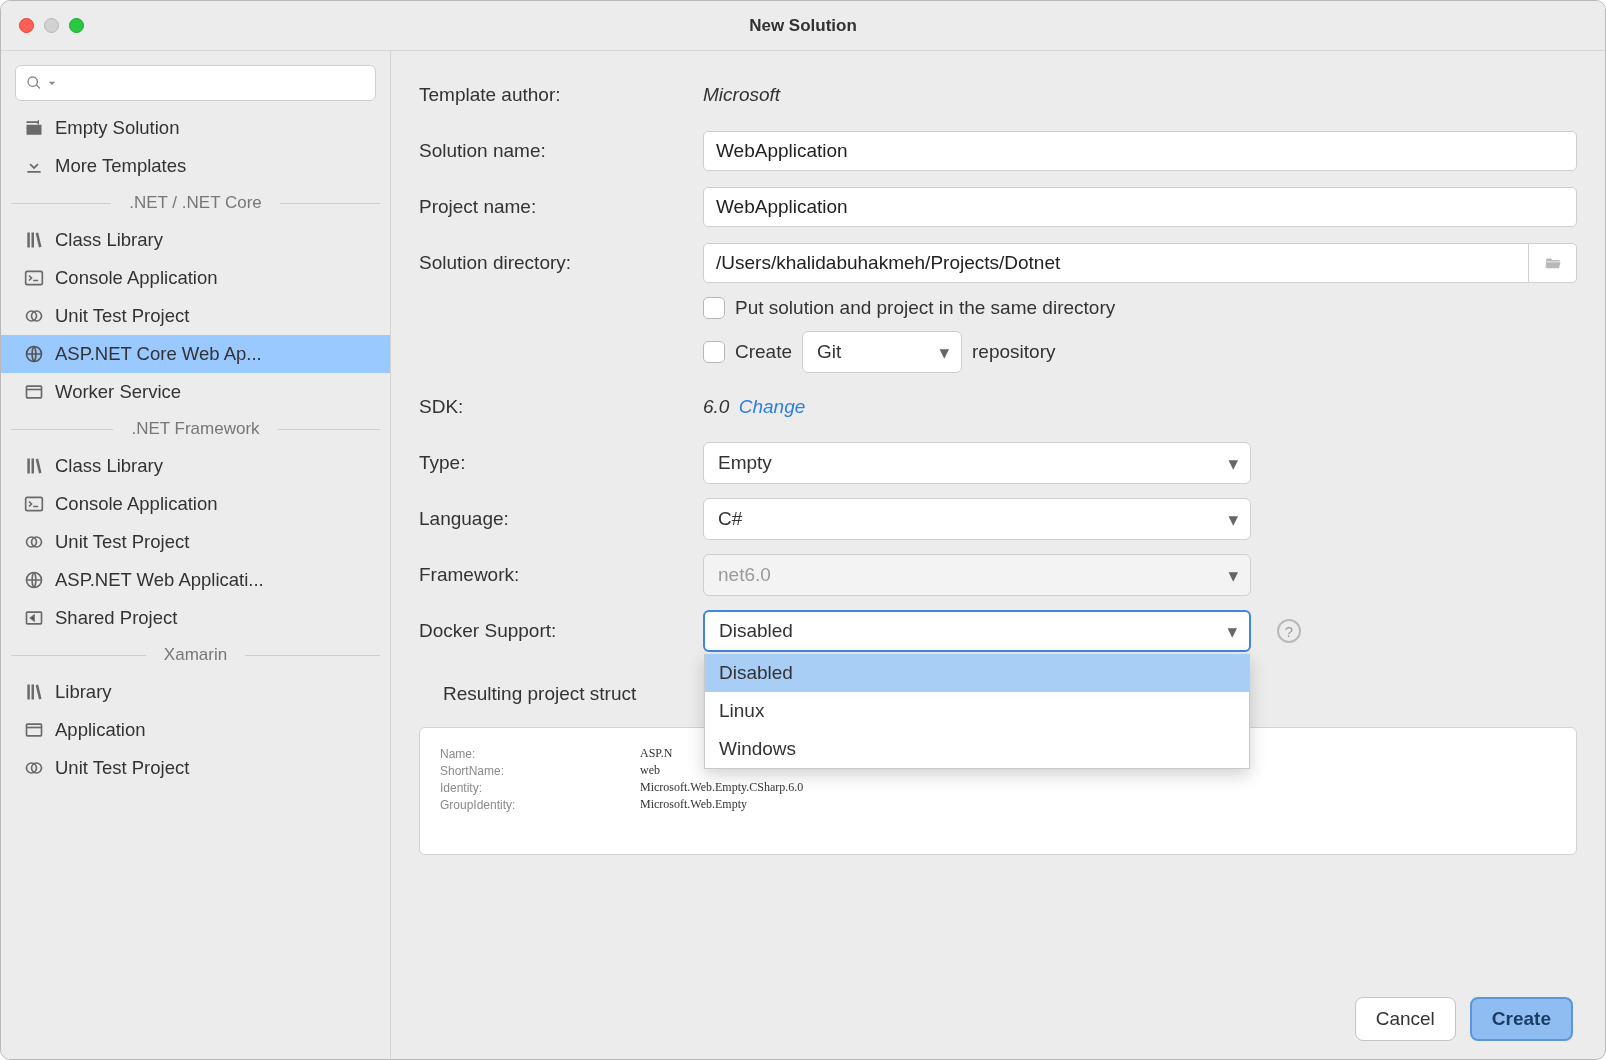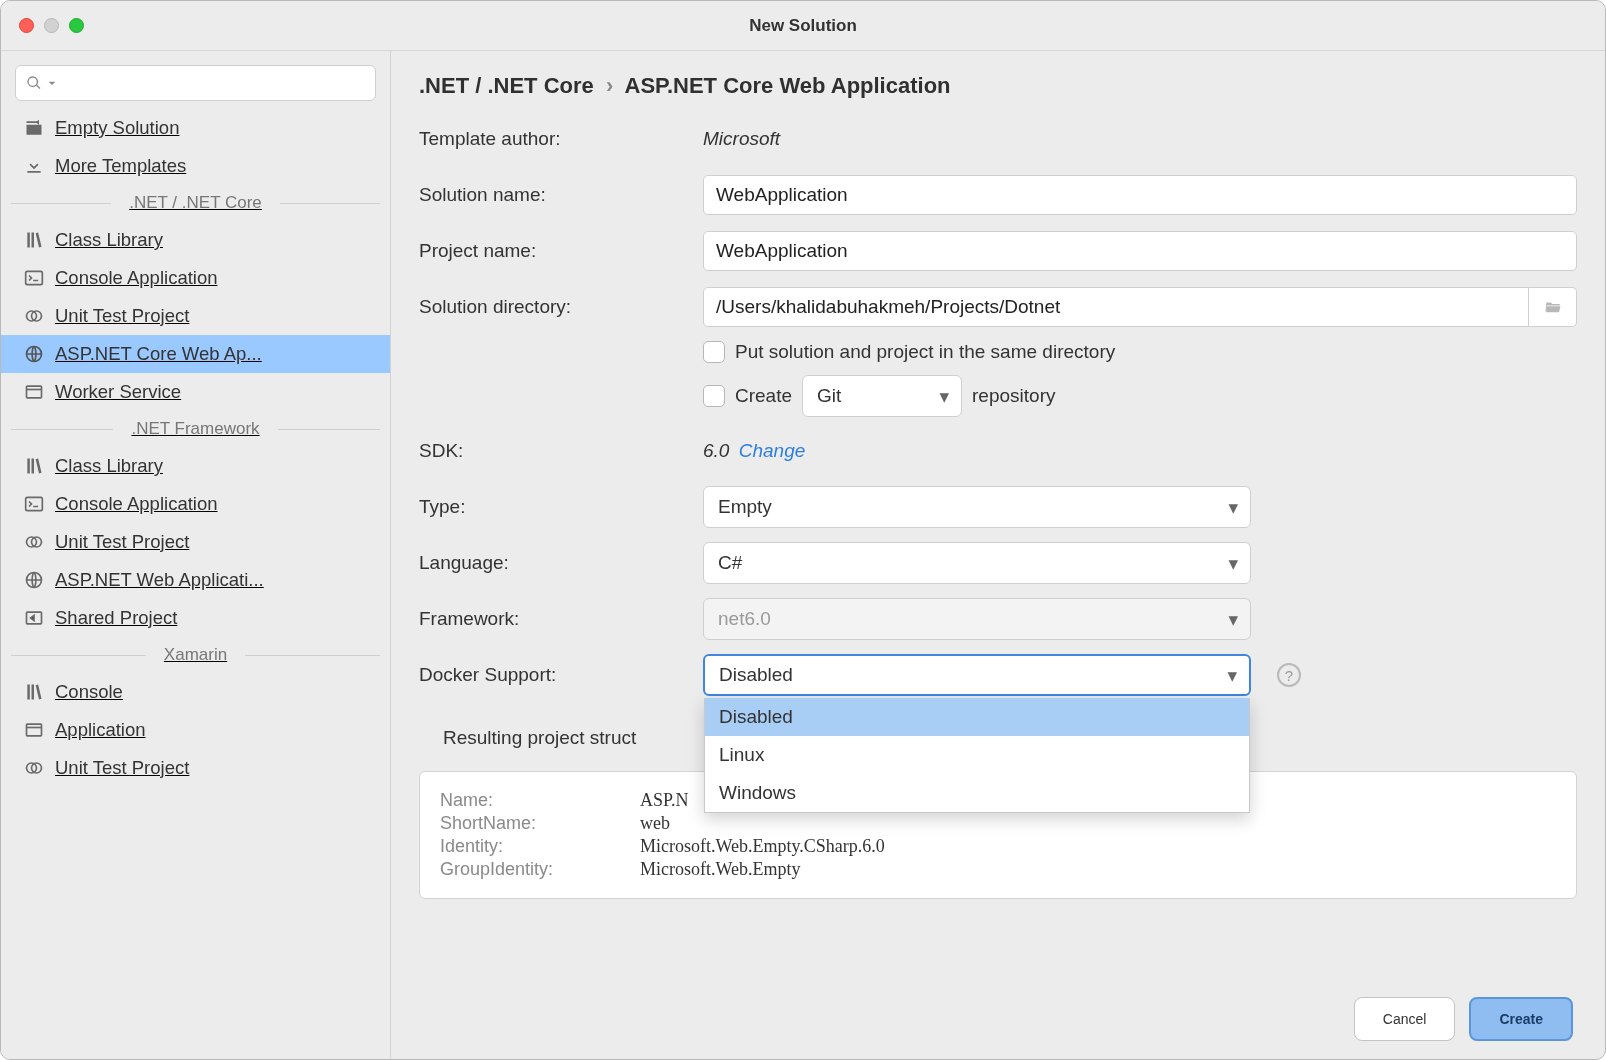--- a/index.html
+++ b/index.html
@@ -34,21 +34,21 @@
 .tl-close { background: #ff5f57; border: 1px solid #e24238; }
 .tl-min { background: #d2d2d2; border: 1px solid #b7b7b7; }
 .tl-max { background: #28c840; border: 1px solid #1bad2a; }
 .titlebar .title {
   position: absolute; left: 0; right: 0; text-align: center;
   font-size: 17px; font-weight: 600; color: #333;
 }
 .body { display: flex; flex: 1; min-height: 0; }
 .sidebar {
   width: 390px; border-right: 1px solid #d3d3d3; background: #ececec;
-  display: flex; flex-direction: column; text-decoration: underline;
+  display: flex; flex-direction: column;
 }
 .search-wrap { padding: 14px 14px 8px 14px; }
 .search {
   width: 100%; height: 36px; border: 1px solid #cfcfcf; border-radius: 6px;
   background: #fff; display: flex; align-items: center; padding: 0 10px; color: #888;
 }
 .search svg { width: 16px; height: 16px; fill: #8a8a8a; }
 .search .chev { margin-left: 2px; }
 .side-list { flex: 1; overflow: auto; }
 .side-item {
@@ -109,27 +109,27 @@
   width: 24px; height: 24px; border: 2px solid #b9b9b9; border-radius: 50%;
   display: inline-flex; align-items: center; justify-content: center;
   color: #9c9c9c; font-size: 15px; margin-left: 12px;
 }
 .link { color: #2d7ee3; }
 .section-title { font-size: 19px; color: #333; margin-top: 18px; margin-left: 24px; }
 .preview {
   margin-top: 10px; border: 1px solid #d3d3d3; border-radius: 6px; background: #fff;
   padding: 16px 20px; min-height: 128px; color: #7a7a7a;
 }
-.preview .prow { display: flex; font-size: 18px; margin: 2px 0; }
+.preview .prow { display: flex; font-size: 12px; margin: 2px 0; align-items: center; }
 .preview .plabel { width: 200px; flex: 0 0 200px; color: #8a8a8a; }
 .preview .pval { color: #333; font-family: Liberation Serif, serif; }
 .footer { display: flex; justify-content: flex-end; gap: 14px; margin-top: 18px; padding-right: 4px; }
 .btn {
-  height: 44px; padding: 0 28px; border-radius: 8px; border: 1px solid #c4c4c4;
-  background: #fff; font-size: 14px; color: #333; display: inline-flex; align-items: center;
+  height: 44px; padding: 0 20px; border-radius: 8px; border: 1px solid #c4c4c4;
+  background: #fff; font-size: 19px; color: #333; display: inline-flex; align-items: center;
 }
 .btn.primary { background: #8fbdf2; border: 2px solid #5b96db; color: #1b3c63; font-weight: 600; }
 svg { display: block; }
 </style>
 </head>
 <body>
 
 <div class="window">
   <div class="titlebar">
     <div class="traffic">
@@ -268,21 +268,21 @@
 
         <div class="side-sep">
             <span>Xamarin</span>
           </div>
         <div class="side-item">
             <span class="icn">
               <svg width="20" height="20" viewBox="0 0 24 24">
                 <path fill="#6a6a6a" d="M4 3h3v18H4zM9 3h3v18H9zM14 4l3-1 4 17-3 1z"></path>
               </svg>
             </span>
-            <span>Console</span>
+            <span>Library</span>
           </div>
         <div class="side-item">
             <span class="icn">
               <svg width="20" height="20" viewBox="0 0 24 24">
                 <rect x="3" y="5" width="18" height="14" rx="1" fill="none" stroke="#6a6a6a" stroke-width="2"></rect>
                 <path stroke="#6a6a6a" stroke-width="2" d="M3 9h18"></path>
               </svg>
             </span>
             <span>Application</span>
           </div>
@@ -292,25 +292,20 @@
                 <circle cx="9" cy="12" r="6" fill="none" stroke="#6a6a6a" stroke-width="2"></circle>
                 <circle cx="15" cy="12" r="6" fill="none" stroke="#6a6a6a" stroke-width="2"></circle>
               </svg>
             </span>
             <span>Unit Test Project</span>
           </div>
       </div>
     </div>
 
     <div class="main">
-      <div class="breadcrumb">
-        <span>.NET / .NET Core</span>
-        <span class="sep">›</span>
-        <span>ASP.NET Core Web Application</span>
-      </div>
 
       <div class="form">
         <div class="row">
           <div class="label">Template author:</div>
           <div class="value">Microsoft</div>
         </div>
         <div class="row">
           <div class="label">Solution name:</div>
           <div class="text-input">
               <span>WebApplication</span>

